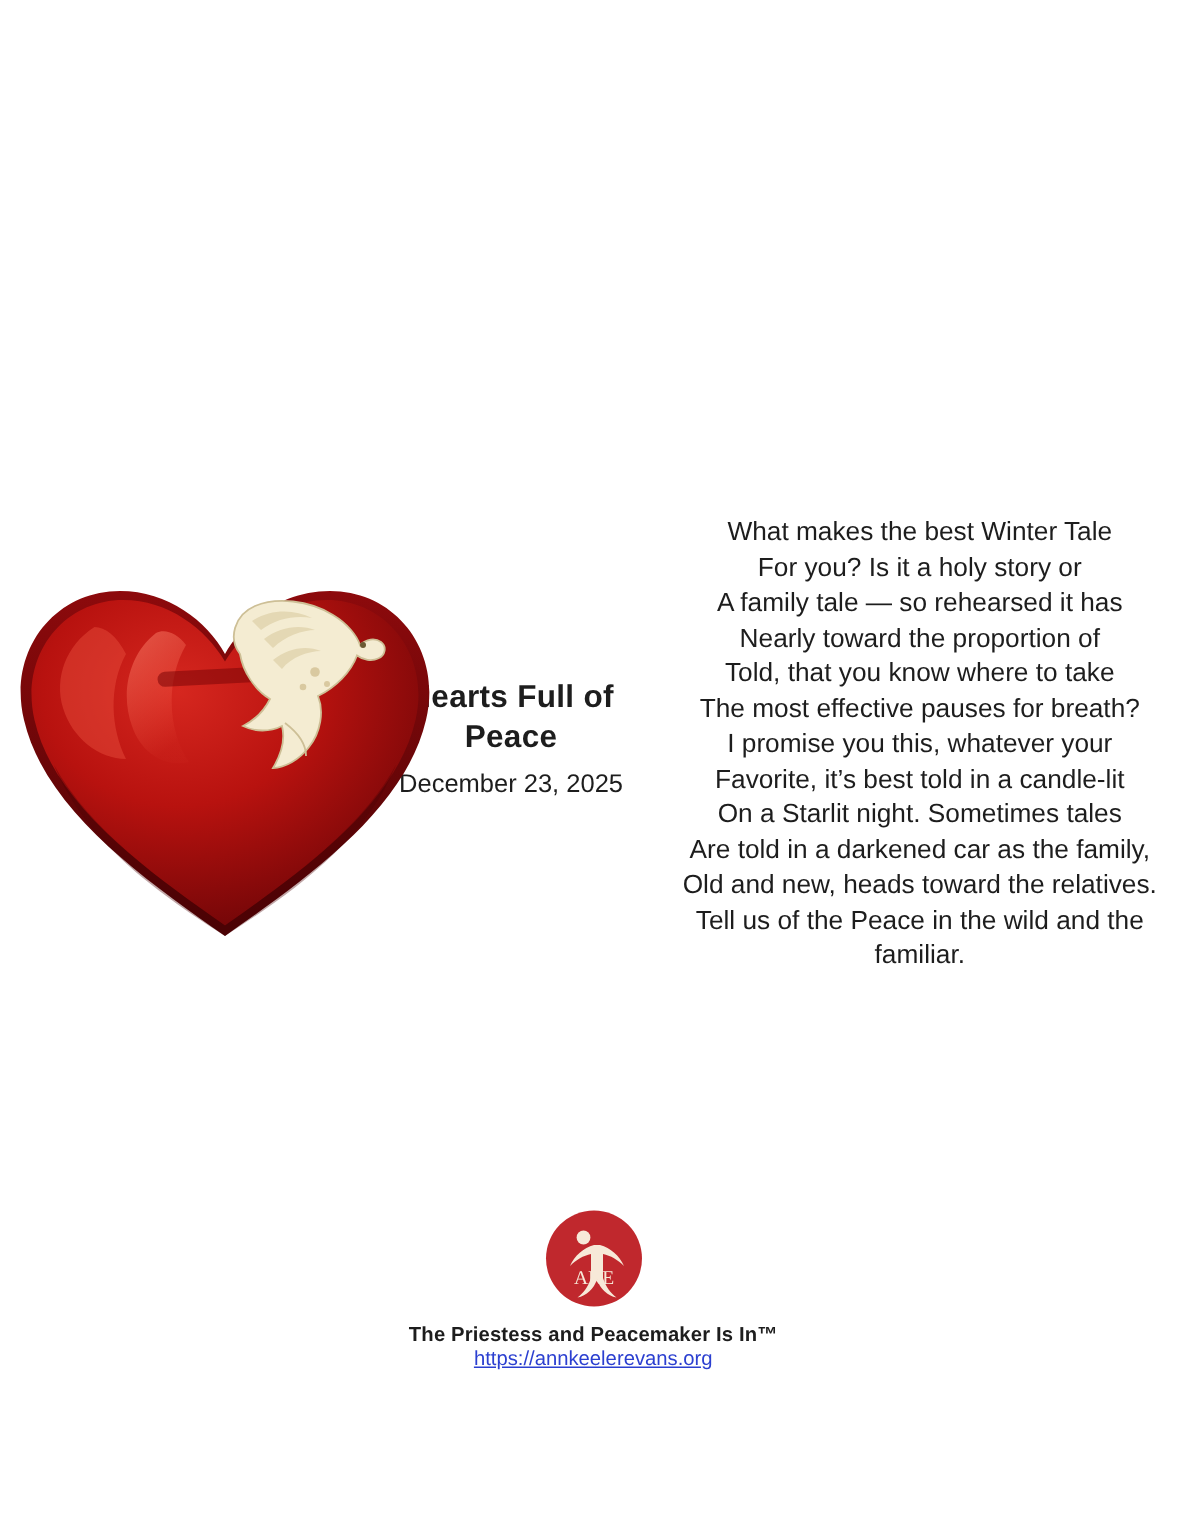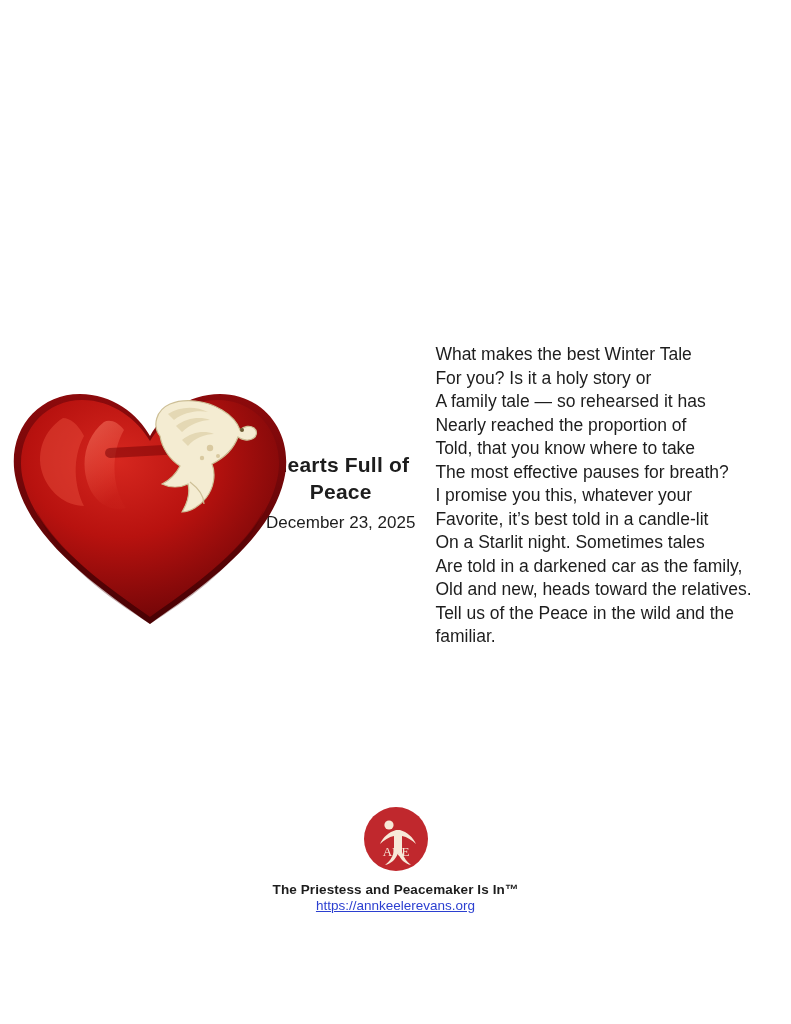--- a/index.html
+++ b/index.html
@@ -68,21 +68,21 @@
   }
 
   
   .poem {
     margin-top: 28px;
     width: 420px;
     margin-left: 8px;
     font-size: 17.5px;
     line-height: 1.345;
     color: #1d1d1d;
-    text-align: left;
+    text-align: center;
   }
   .poem-line {
     white-space: pre-wrap;
   }
 
   
   .footer {
     position: absolute;
     left: 0;
     right: 0;
@@ -166,21 +166,21 @@
 
   <div class="title-block">
     <div class="doc-title">Hearts Full of Peace</div>
     <div class="doc-date">December 23, 2025</div>
   </div>
 
   <div class="poem">
     <div class="poem-line">What makes the best Winter Tale</div>
     <div class="poem-line">For you? Is it a holy story or</div>
     <div class="poem-line">A family tale — so rehearsed it has</div>
-    <div class="poem-line">Nearly reached the proportion of</div>
+    <div class="poem-line">Nearly toward the proportion of</div>
     <div class="poem-line">Told, that you know where to take</div>
     <div class="poem-line">The most effective pauses for breath?</div>
     <div class="poem-line">I promise you this, whatever your</div>
     <div class="poem-line">Favorite, it’s best told in a candle-lit</div>
     <div class="poem-line">On a Starlit night. Sometimes tales</div>
     <div class="poem-line">Are told in a darkened car as the family,</div>
     <div class="poem-line">Old and new, heads toward the relatives.</div>
     <div class="poem-line">Tell us of the Peace in the wild and the familiar.</div>
   </div>
 

